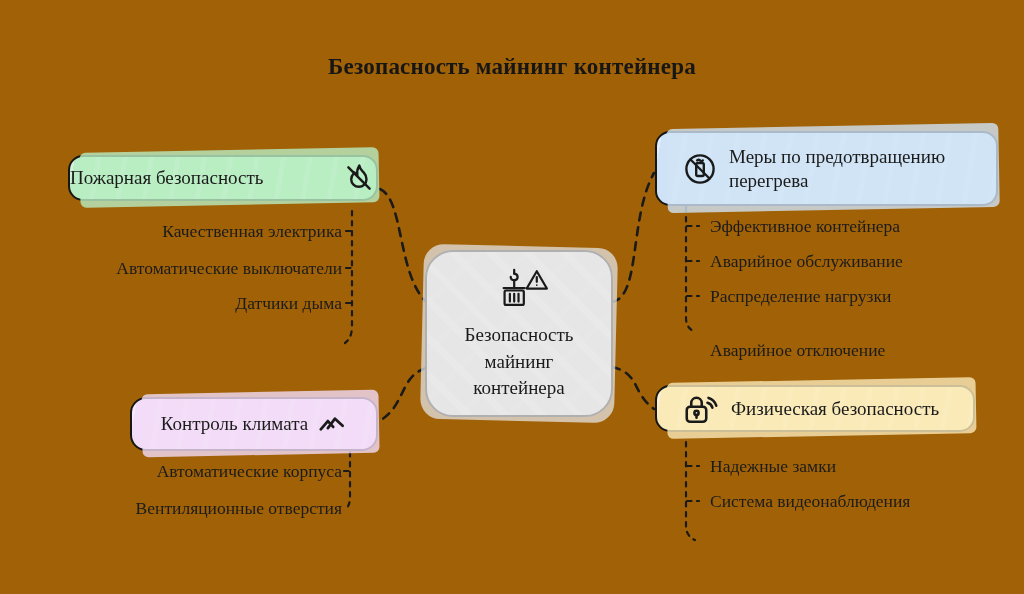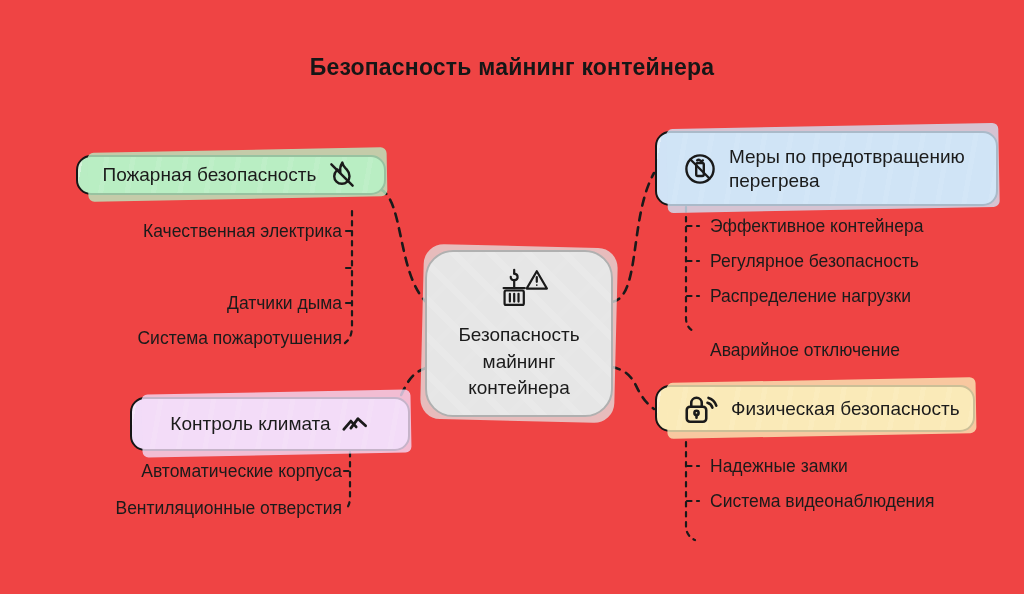--- a/index.html
+++ b/index.html
@@ -1,18 +1,18 @@
 <!DOCTYPE html>
 <html><head>
 <meta charset="utf-8">
 <style>
   html,body{margin:0;padding:0;background:#fff;}
   #canvas{
-    position:relative;width:1024px;height:594px;background:#ef4444;overflow:hidden;
-    font-family:Liberation Sans, sans-serif;color:#1b1b1b;
+    position:relative;width:1024px;height:594px;background:#a16207;overflow:hidden;
+    font-family:Liberation Serif, serif;color:#1b1b1b;
   }
   .title{
     position:absolute;left:0;right:0;top:54px;text-align:center;
     font-size:23px;font-weight:bold;letter-spacing:.2px;color:#161616;margin:0;
   }
   svg.connectors{position:absolute;left:0;top:0;z-index:1;pointer-events:none;}
   .head{
     position:absolute;display:flex;align-items:center;z-index:3;
     border:2.6px solid #161616;border-radius:15px;
     background-color:var(--c);
@@ -94,31 +94,31 @@
         <line x1="27" y1="30" x2="27" y2="38"></line>
         <line x1="31.5" y1="30" x2="31.5" y2="38"></line>
         <path d="M50.5 6.5 L61 24.5 H40 Z"></path>
         <line x1="50.5" y1="12.5" x2="50.5" y2="17.5"></line>
         <circle cx="50.5" cy="20.9" r="0.9" fill="#1a1a1a" stroke="none"></circle>
       </svg>
     </span>
     <span class="lbl">Безопасность майнинг контейнера</span>
   </div>
 
-  <div class="head center-row" style="left: 76px; top: 155px; width: 310px; height: 40px; --c: #b9edc3;">
+  <div class="head center-row" style="left: 68px; top: 155px; width: 310px; height: 46px; justify-content: space-between; --c: #b9edc3;">
     <span class="lbl">Пожарная безопасность</span>
     <span class="icon">
       <svg width="34" height="34" viewBox="0 0 24 24" fill="none" stroke="#1a1a1a" stroke-width="1.7" stroke-linecap="round" stroke-linejoin="round">
         <path d="M12.2 3.2c.4 2.6 1.9 3.6 3.2 5 1.2 1.3 1.9 2.8 1.9 4.6a5.4 5.4 0 0 1-10.8 0c0-2.2 1.3-3.6 2.3-4.7.5 1.1 1.1 1.7 2 2.1-.4-2.6.2-5 1.4-7z"></path>
         <line x1="4.5" y1="4.5" x2="19.5" y2="19.5"></line>
       </svg>
     </span>
   </div>
 
-  <div class="head center-row" style="left: 130px; top: 397px; width: 280px; height: 54px; --c: #f2dcf8;">
+  <div class="head center-row" style="left: 130px; top: 397px; width: 248px; height: 54px; border-radius: 16px; --c: #f2dcf8;">
     <span class="lbl">Контроль климата</span>
     <span class="icon">
       <svg width="30" height="26" viewBox="0 0 24 22" fill="none" stroke="#1a1a1a" stroke-width="2.3" stroke-linecap="round" stroke-linejoin="round">
         <path d="M2.5 15.5 L8.5 8.5 L13 13.5"></path>
         <path d="M8.5 14.5 L14.5 6.5 L21 12.5"></path>
       </svg>
     </span>
   </div>
 
   <div class="head icon-left" style="left: 655px; top: 131px; width: 343px; height: 75px; --c: #d0e3f6;">
@@ -141,27 +141,27 @@
         <circle cx="10" cy="14.6" r="1.4"></circle>
         <line x1="10" y1="16" x2="10" y2="17.8"></line>
         <path d="M17.3 7.8 a4.6 4.6 0 0 1 3.3 3.3"></path>
         <path d="M18 4.6 a7.6 7.6 0 0 1 5.2 5.2"></path>
       </svg>
     </span>
     <span class="lbl">Физическая безопасность</span>
   </div>
 
   <div class="item l" style="top:220px">Качественная электрика</div>
+  <div class="item l" style="top:257px">Автоматические выключатели</div>
   <div class="item l" style="top:292px">Датчики дыма</div>
-  <div class="item l" style="top:327px">Система пожаротушения</div>
 
   <div class="item l" style="top:460px">Автоматические корпуса</div>
   <div class="item l" style="top:497px">Вентиляционные отверстия</div>
 
   <div class="item r" style="top:215px">Эффективное контейнера</div>
-  <div class="item r" style="top:250px">Регулярное безопасность</div>
+  <div class="item r" style="top:250px">Аварийное обслуживание</div>
   <div class="item r" style="top:285px">Распределение нагрузки</div>
   <div class="item r" style="top:339px">Аварийное отключение</div>
 
   <div class="item r" style="top:455px">Надежные замки</div>
   <div class="item r" style="top:490px">Система видеонаблюдения</div>
 
 </div>
 
 </body></html>

